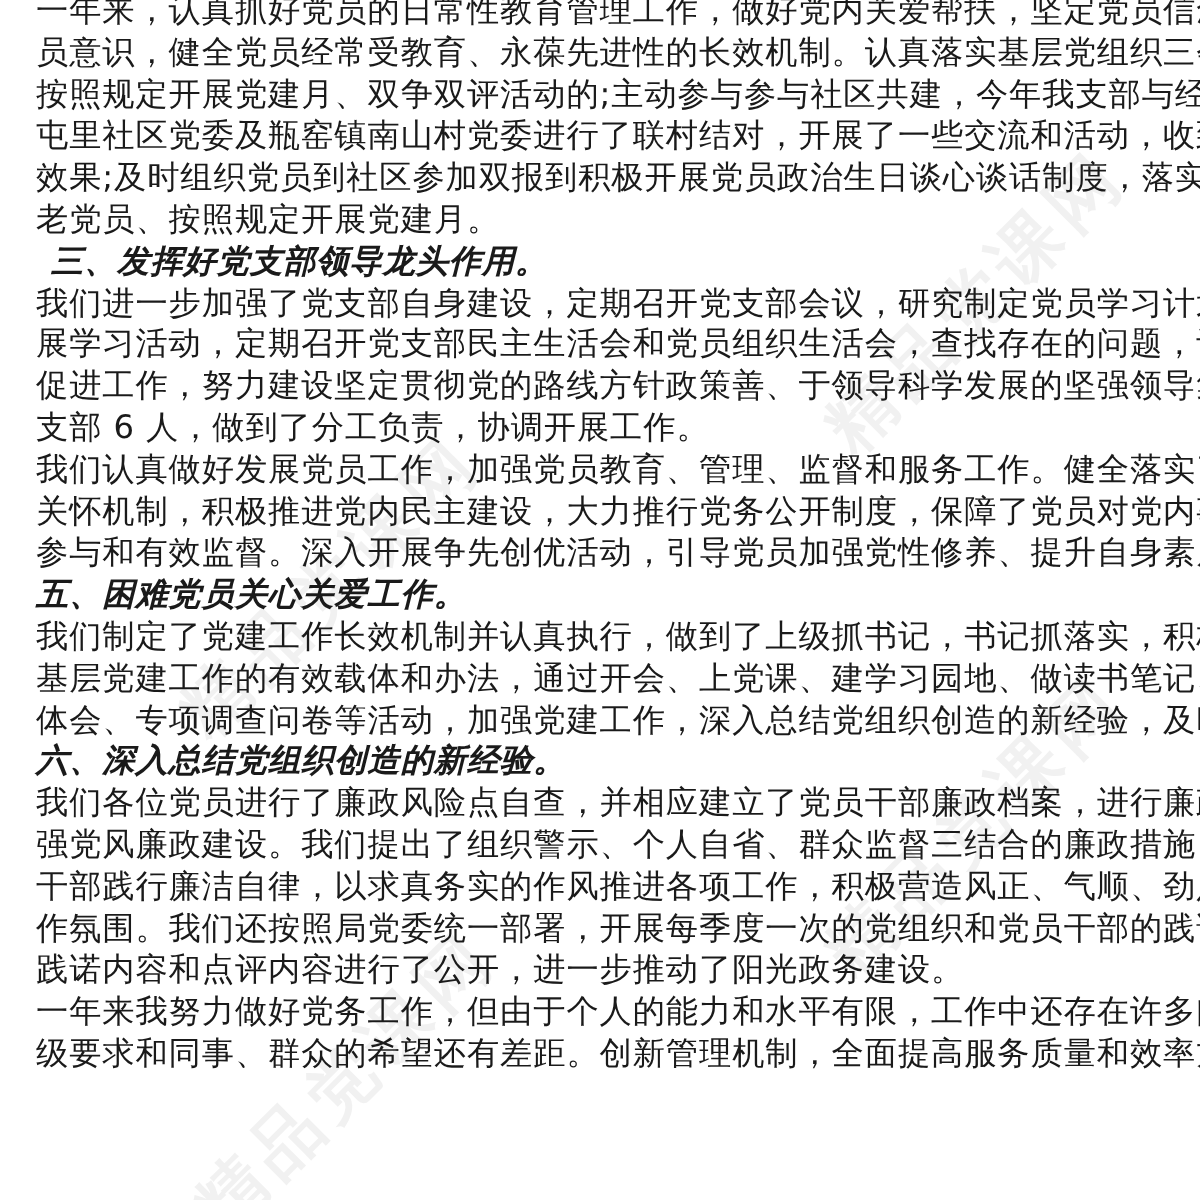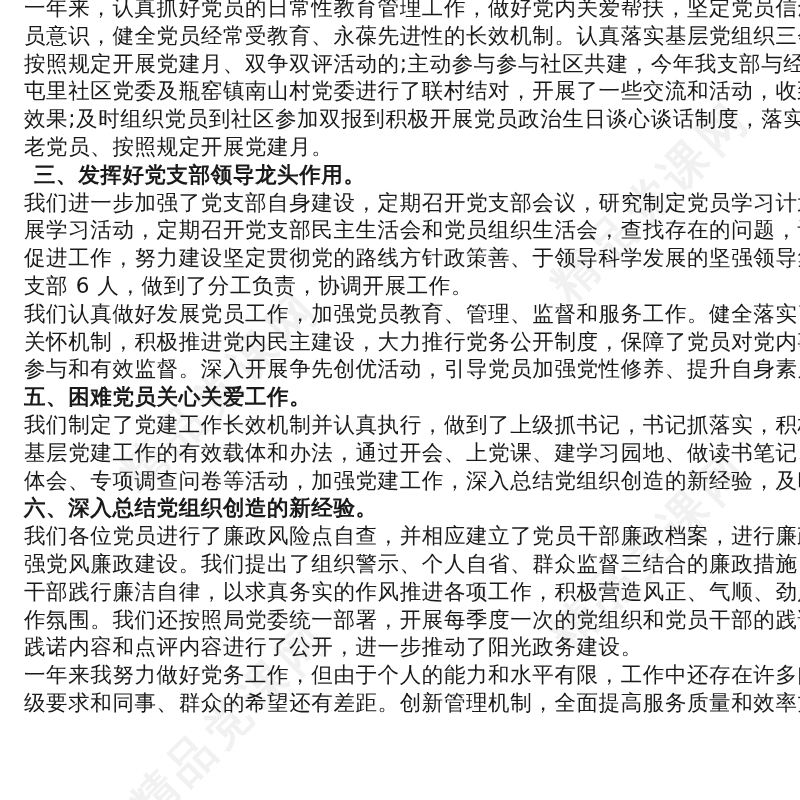--- a/index.html
+++ b/index.html
@@ -10,21 +10,21 @@
     color: #1a1a1a;
   }
   .page {
     position: absolute; left: 24px; top: -6px; width: 760px;
   }
   .line {
     height: 27.8px; line-height: 27.8px;
     font-size: 21.5px; white-space: nowrap;
     letter-spacing: 0.6px;
   }
-  .line.heading { font-weight: bold; }
+  .line.heading { font-weight: bold; font-style: italic; }
   .line.indent { padding-left: 10px; }
   .watermark {
     position: absolute; color: rgba(120,120,120,0.10);
     font-size: 46px; font-weight: bold; white-space: nowrap;
     transform: rotate(-45deg); pointer-events: none;
     letter-spacing: 6px;
   }
 </style>
 </head>
 <body>

